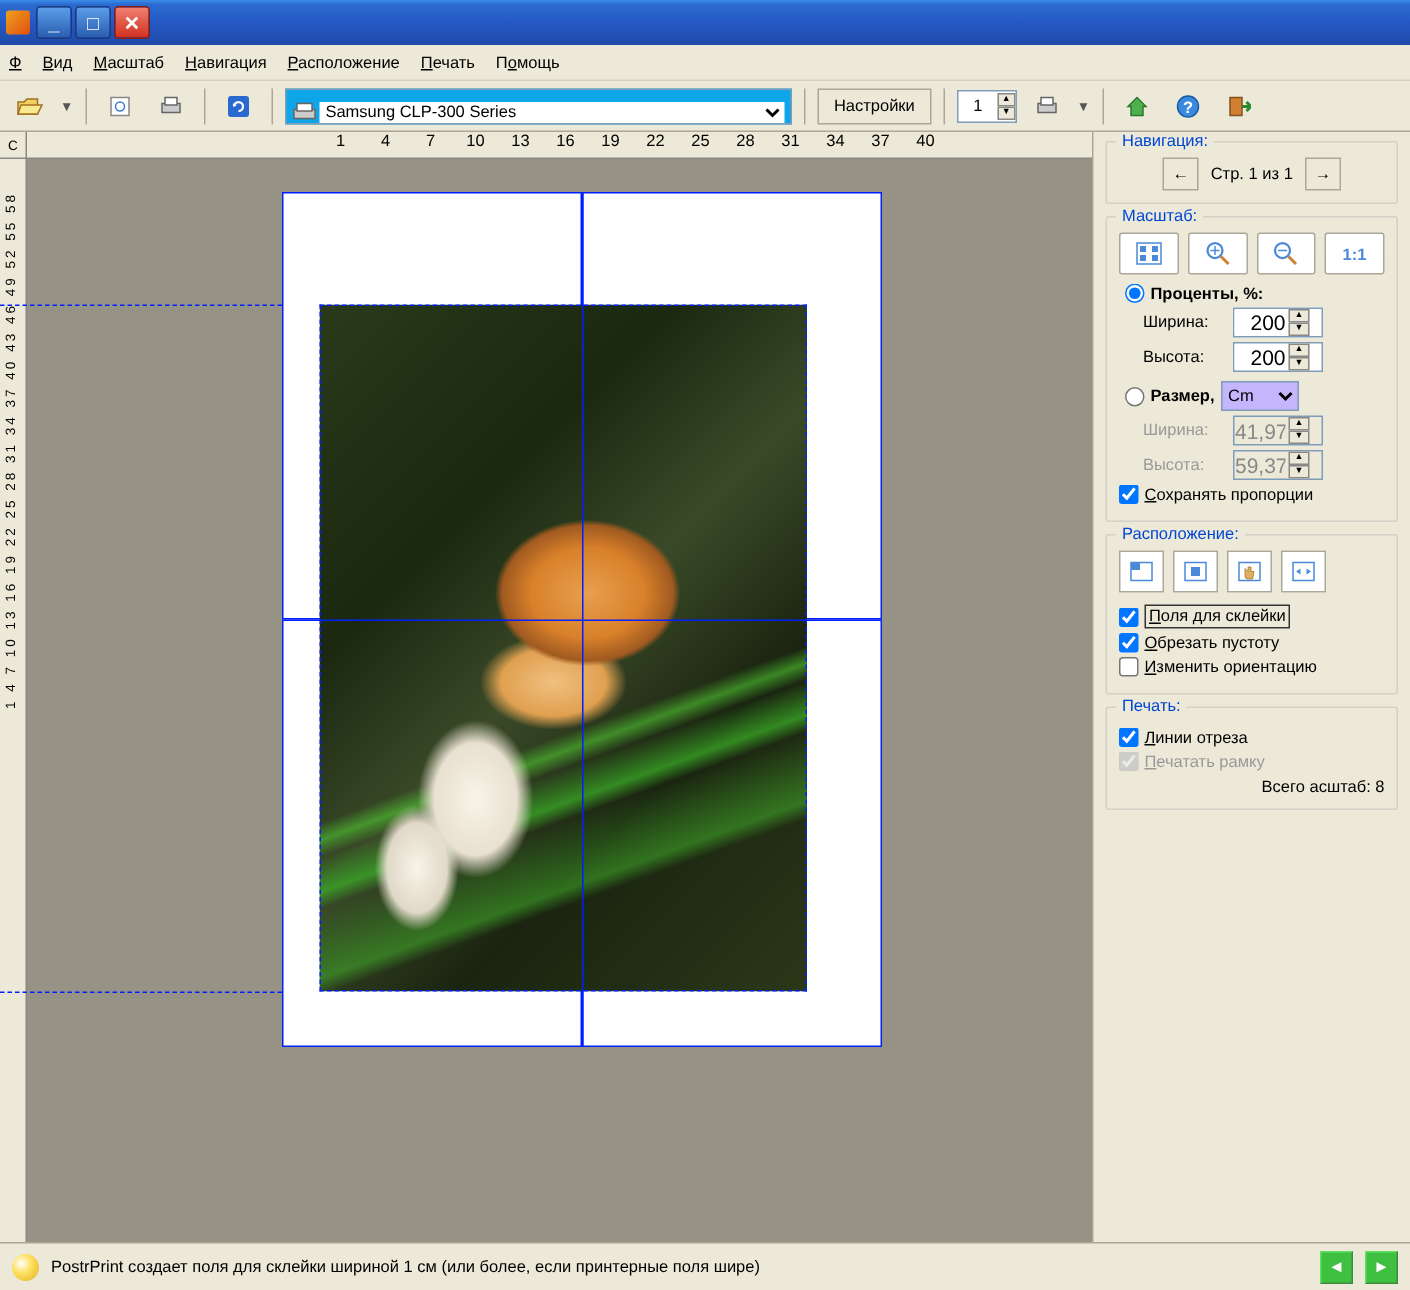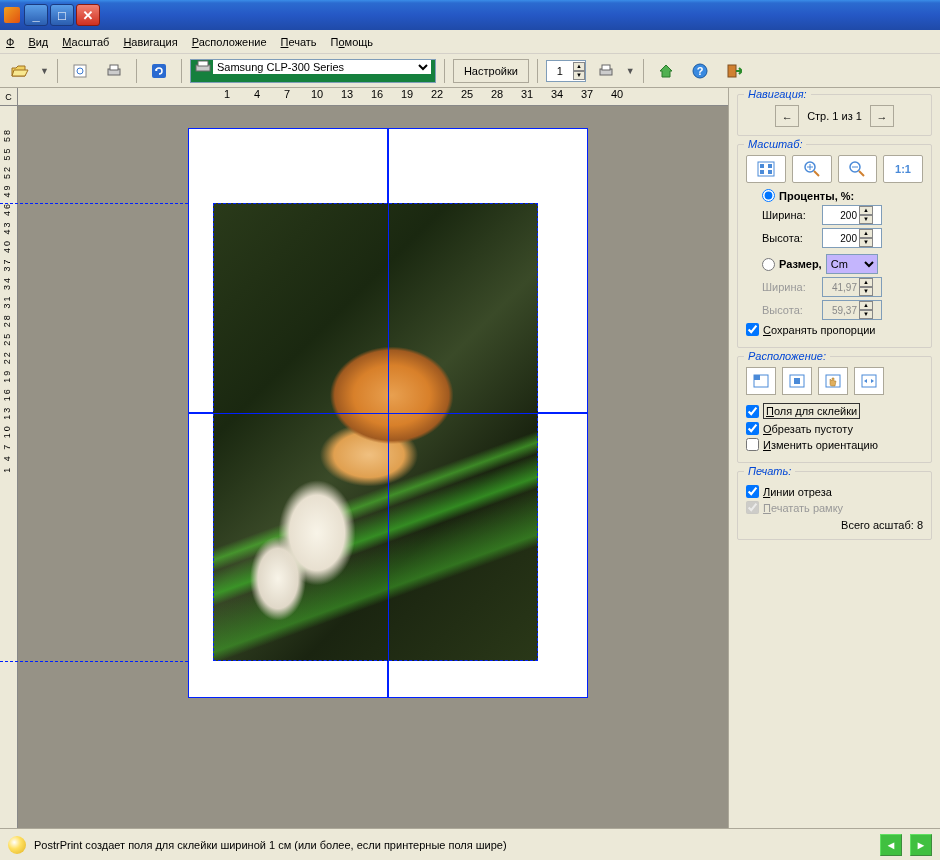--- a/index.html
+++ b/index.html
@@ -13,21 +13,21 @@
 .win-min, .win-max { background: linear-gradient(to bottom, #5a9ee8, #2a5db0); border: 1px solid #1a3a80; }
 .win-close { background: linear-gradient(to bottom, #f08070, #d03020); border: 1px solid #8a1a10; }
 
 .menubar { height: 24px; background: #ece9d8; display: flex; align-items: center; padding: 0 6px; gap: 14px; border-bottom: 1px solid #d4d0c8; }
 .menu-item { cursor: default; }
 .menu-item span.u { text-decoration: underline; }
 
 .toolbar { height: 34px; background: #ece9d8; display: flex; align-items: center; padding: 0 6px; gap: 6px; border-bottom: 1px solid #aca899; }
 .tb-btn { width: 28px; height: 28px; display: flex; align-items: center; justify-content: center; border: 1px solid transparent; border-radius: 2px; }
 .tb-sep { width: 1px; height: 24px; background: #aca899; margin: 0 2px; }
-.printer-select { display: flex; align-items: flex-start; height: 24px; border: 1px solid #7f9db9; background: #15803d; padding: 0 4px; width: 246px; }
+.printer-select { display: flex; align-items: flex-end; height: 24px; border: 1px solid #7f9db9; background: #0ea5e9; padding: 0 4px; width: 338px; }
 .printer-select select { border: none; outline: none; flex: 1; font-size: 11px; background: #fff; }
 .settings-btn { height: 24px; padding: 0 10px; border: 1px solid #aca899; background: #ece9d8; display: flex; align-items: center; }
 .copies { width: 40px; height: 22px; border: 1px solid #7f9db9; background: #fff; display: flex; align-items: center; padding: 0 4px; }
 .copies input { width: 18px; border: none; text-align: center; font-size: 11px; }
 .spin { display: flex; flex-direction: column; margin-left: 4px; }
 .spin div { width: 12px; height: 9px; border: 1px solid #888; background: #ece9d8; font-size: 6px; text-align: center; line-height: 7px; }
 
 .main { display: flex; height: calc(860px - 30px - 24px - 34px - 32px); }
 
 .canvas-area { flex: 1; background: #aca89a; position: relative; }
@@ -55,31 +55,31 @@
   linear-gradient(160deg, transparent 60%, rgba(80,200,50,0.6) 62%, transparent 64%, rgba(60,180,40,0.7) 68%, transparent 70%, rgba(70,190,45,0.5) 78%, transparent 80%),
   linear-gradient(135deg, #2a3a1a, #1a2810 30%, #3a4a28 50%, #1a2410 70%, #2a3818);
 }
 .gridlines { position: absolute; top: 0; left: 0; width: 100%; height: 100%; z-index: 3; pointer-events: none; }
 .vline { position: absolute; top: 0; bottom: 0; width: 1px; background: #0020ff; }
 .hline { position: absolute; left: 0; right: 0; height: 1px; background: #0020ff; }
 .dash-ext { position: absolute; border: 1.5px dashed #0020ff; pointer-events: none; z-index: 4; }
 
 .side { width: 212px; background: #ece9d8; border-left: 1px solid #aca899; padding: 6px 8px; display: flex; flex-direction: column; gap: 8px; overflow-y: auto; }
 .group { border: 1px solid #d4d0c8; border-radius: 2px; position: relative; padding: 10px 8px 8px; }
-.group-title { position: absolute; top: -7px; left: 6px; background: #ece9d8; padding: 0 4px; color: #0046d5; font-style: italic; }
+.group-title { position: absolute; top: -7px; left: 6px; background: #ece9d8; padding: 0 4px; color: #0046d5; }
 .nav-row { display: flex; align-items: center; justify-content: center; gap: 8px; }
 .nav-btn { width: 24px; height: 22px; border: 1px solid #aca899; background: #ece9d8; display: flex; align-items: center; justify-content: center; }
 .zoom-row { display: flex; gap: 6px; justify-content: flex-start; }
 .zoom-btn { width: 44px; height: 28px; border: 1px solid #aca899; background: #fff; display: flex; align-items: center; justify-content: center; border-radius: 2px; }
-.radio-row { display: flex; align-items: center; gap: 4px; margin: 6px 16px 2px; }
+.radio-row { display: flex; align-items: center; gap: 4px; margin: 6px 4px 2px; }
 .radio-row label { font-weight: bold; }
 .field-row { display: flex; align-items: center; gap: 4px; margin: 3px 0; padding-left: 16px; }
 .field-row label { width: 56px; }
 .num-input { width: 60px; height: 20px; border: 1px solid #7f9db9; background: #fff; display: flex; align-items: center; }
-.num-input input { width: 36px; border: none; text-align: right; font-size: 10px; padding-right: 2px; }
+.num-input input { width: 36px; border: none; text-align: right; font-size: 14px; padding-right: 2px; }
 .num-input.disabled { background: #ece9d8; }
 .num-input.disabled input { color: #888; background: transparent; }
 .cb-row { display: flex; align-items: center; gap: 4px; margin: 3px 0; }
 .cb-row input { margin: 0; }
 .cb-row span.u { text-decoration: underline; }
 .unit-sel { height: 20px; border: 1px solid #7f9db9; background: #c4b5fd; font-size: 11px; width: 52px; }
 .pos-row { display: flex; gap: 6px; margin-bottom: 8px; }
 .pos-btn { width: 30px; height: 28px; border: 1px solid #aca899; background: #fff; display: flex; align-items: center; justify-content: center; }
 .total-row { text-align: right; padding: 2px 0 0; }
 .spin2 { display: flex; flex-direction: column; }

